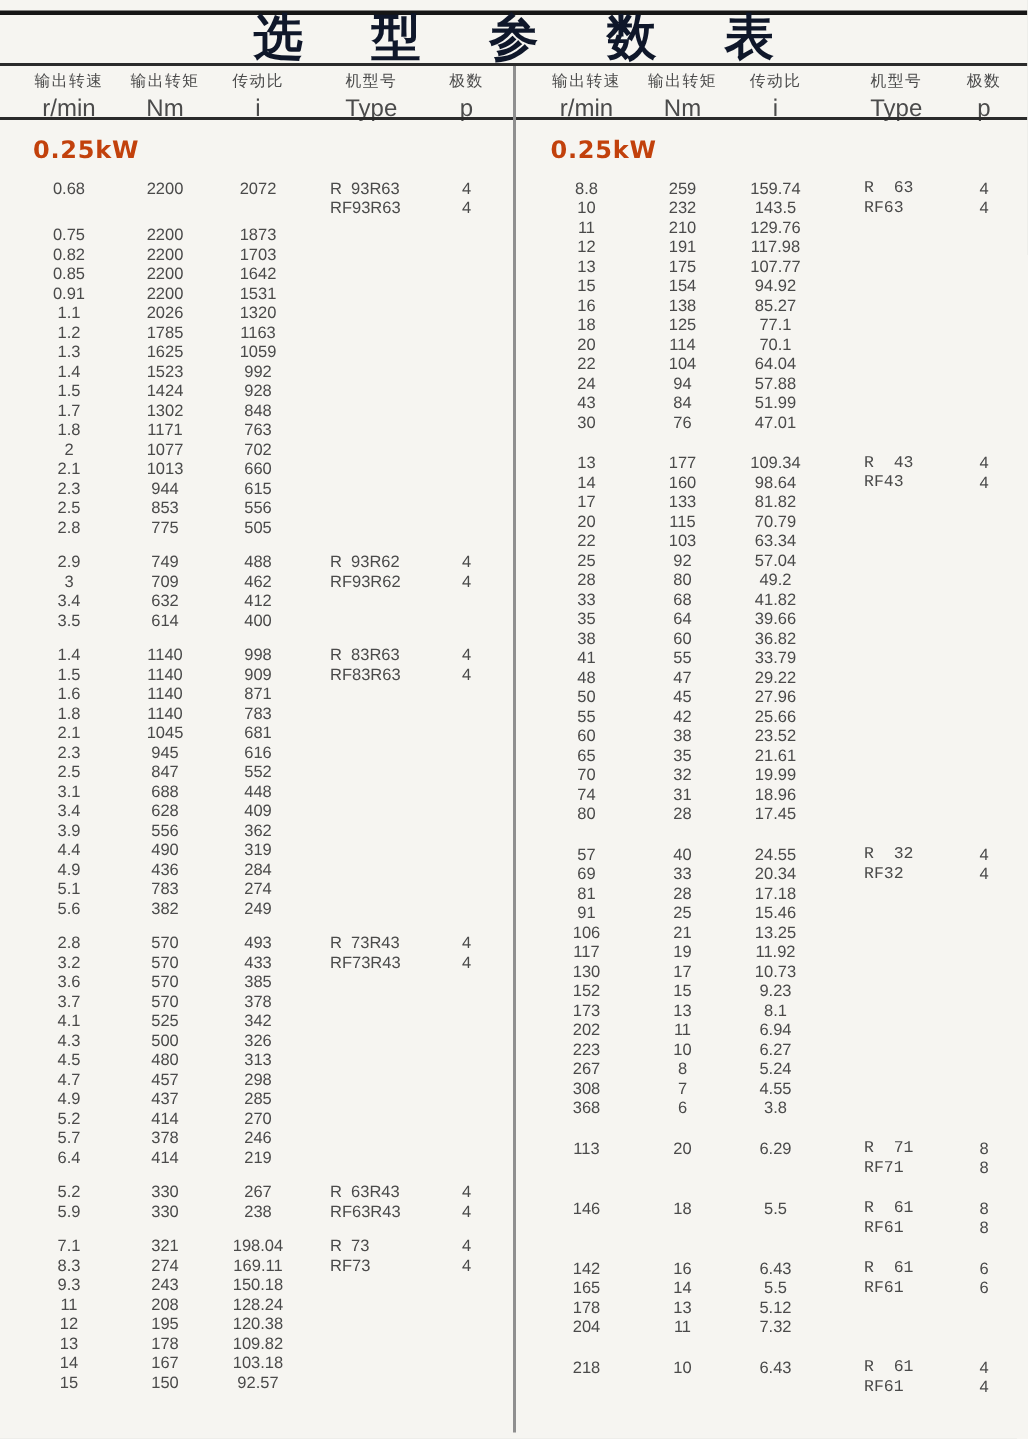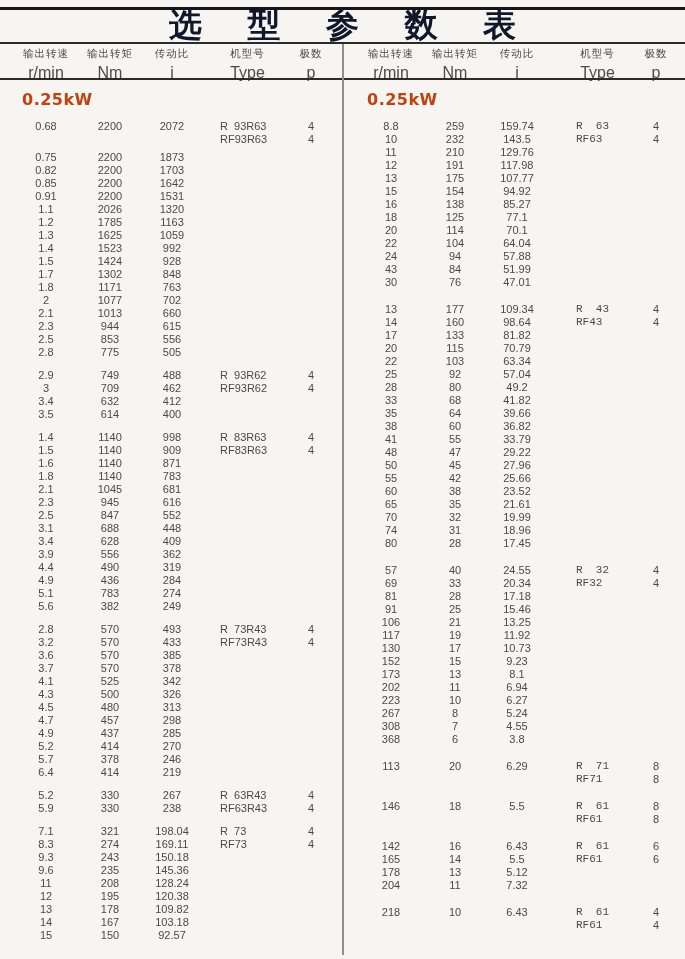--- a/index.html
+++ b/index.html
@@ -411,25 +411,20 @@
             <div class="cell c2">169.11</div>
             <div class="cell c3">RF73</div>
             <div class="cell c4">4</div>
           </div>
           <div class="row">
             <div class="cell c0">9.3</div>
             <div class="cell c1">243</div>
             <div class="cell c2">150.18</div>
           </div>
           <div class="row">
-            <div class="cell c0">9.6</div>
-            <div class="cell c1">235</div>
-            <div class="cell c2">145.36</div>
-          </div>
-          <div class="row">
             <div class="cell c0">11</div>
             <div class="cell c1">208</div>
             <div class="cell c2">128.24</div>
           </div>
           <div class="row">
             <div class="cell c0">12</div>
             <div class="cell c1">195</div>
             <div class="cell c2">120.38</div>
           </div>
           <div class="row">

